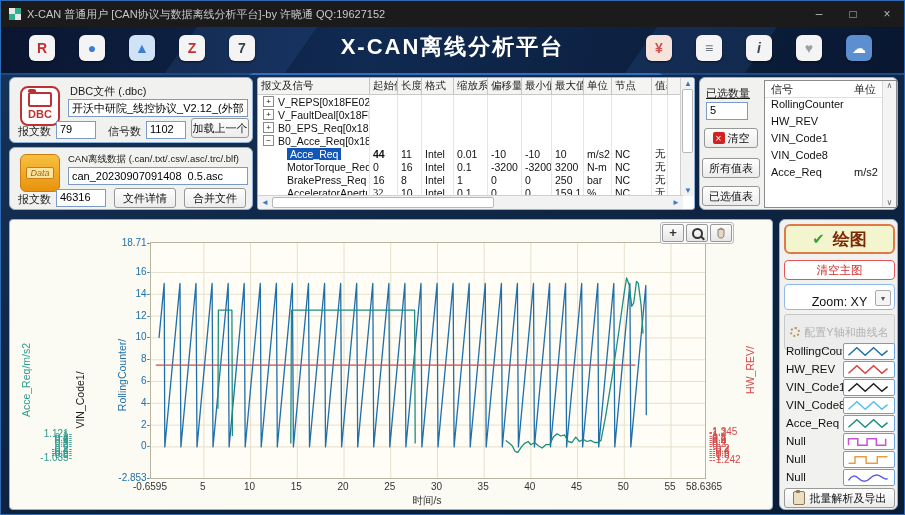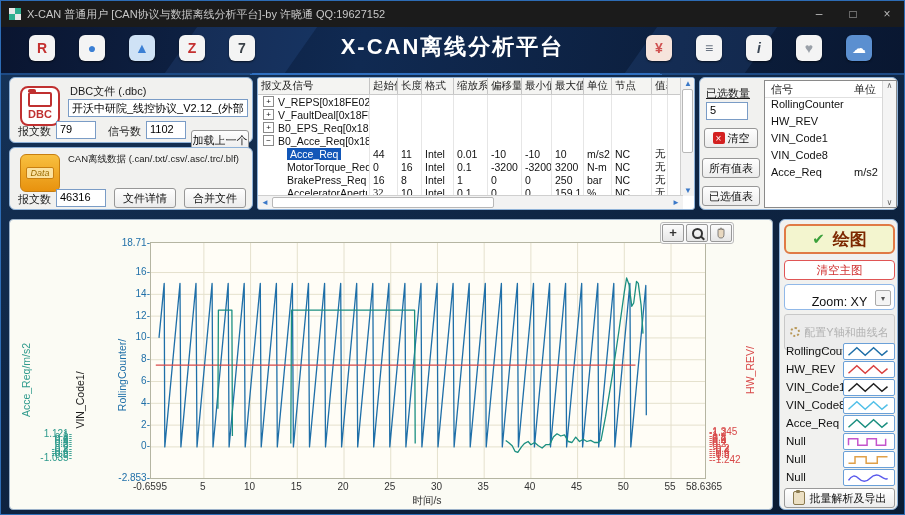--- a/index.html
+++ b/index.html
@@ -130,28 +130,29 @@
     <div class="dbc-icon">
       <div class="dbc-folder"></div>
       <div style="font-size:11px">DBC</div>
     </div>
     <div class="lbl" style="left:60px;top:6px">DBC文件 (.dbc)</div>
     <input class="inp" style="left: 58px; top: 21px; width: 180px; height: 18px;" value="开沃中研院_线控协议_V2.12_(外部受">
     <div class="lbl" style="left:8px;top:46px">报文数</div>
     <div class="inp" style="left:46px;top:43px;width:40px;height:18px">79</div>
     <div class="lbl" style="left:98px;top:46px">信号数</div>
     <div class="inp" style="left:136px;top:43px;width:40px;height:18px">1102</div>
-    <div class="btn" style="left:181px;top:52px;width:58px;height:20px">加载上一个</div>
+    <div class="btn" style="left:181px;top:40px;width:58px;height:20px">加载上一个</div>
   </div>
 
   <div class="panel" style="left:8px;top:146px;width:244px;height:63px">
     <div class="data-icon">
       <span class="data-tag">Data</span>
     </div>
     <div class="lbl" style="left:58px;top:5px;font-size:9.5px">CAN离线数据 (.can/.txt/.csv/.asc/.trc/.blf)</div>
+    <input class="inp" style="left: 58px; top: 19px; width: 180px; height: 18px;" value="can_20230907091408  0.5.asc">
     <div class="lbl" style="left:8px;top:44px">报文数</div>
     <div class="inp" style="left:46px;top:41px;width:50px;height:18px">46316</div>
     <div class="btn" style="left:104px;top:40px;width:62px;height:20px">文件详情</div>
     <div class="btn" style="left:174px;top:40px;width:62px;height:20px">合并文件</div>
   </div>
 
   <div class="panel" style="left:256px;top:76px;width:438px;height:133px;background:#fff;border-radius:3px;overflow:hidden">
     <div id="tbl-head" class="tbl-head">
         <div class="c" style="width: 112px; flex: 0 0 auto;">报文及信号</div>
         <div class="c" style="width: 28px; flex: 0 0 auto;">起始位</div>
@@ -227,21 +228,21 @@
           <div class="c" style="width: 30px; flex: 0 0 auto;"></div>
           <div class="c" style="width: 32px; flex: 0 0 auto;"></div>
           <div class="c" style="width: 28px; flex: 0 0 auto;"></div>
           <div class="c" style="width: 40px; flex: 0 0 auto;"></div>
           <div class="c" style="width: 16px; flex: 0 0 auto;"></div>
         </div>
         <div class="tbl-row">
           <div class="c" style="width: 112px; flex: 0 0 auto;">
             <span class="sel-hl" style="margin-left: 26px; overflow: hidden; white-space: nowrap;">Acce_Req</span>
           </div>
-          <div class="c" style="width: 28px; flex: 0 0 auto;">44</div>
+          <div class="c" style="width: 28px; flex: 0 0 auto; font-weight: bold;">44</div>
           <div class="c" style="width: 24px; flex: 0 0 auto;">11</div>
           <div class="c" style="width: 32px; flex: 0 0 auto;">Intel</div>
           <div class="c" style="width: 34px; flex: 0 0 auto;">0.01</div>
           <div class="c" style="width: 34px; flex: 0 0 auto;">-10</div>
           <div class="c" style="width: 30px; flex: 0 0 auto;">-10</div>
           <div class="c" style="width: 32px; flex: 0 0 auto;">10</div>
           <div class="c" style="width: 28px; flex: 0 0 auto;">m/s2</div>
           <div class="c" style="width: 40px; flex: 0 0 auto;">NC</div>
           <div class="c" style="width: 16px; flex: 0 0 auto;">无</div>
         </div>

